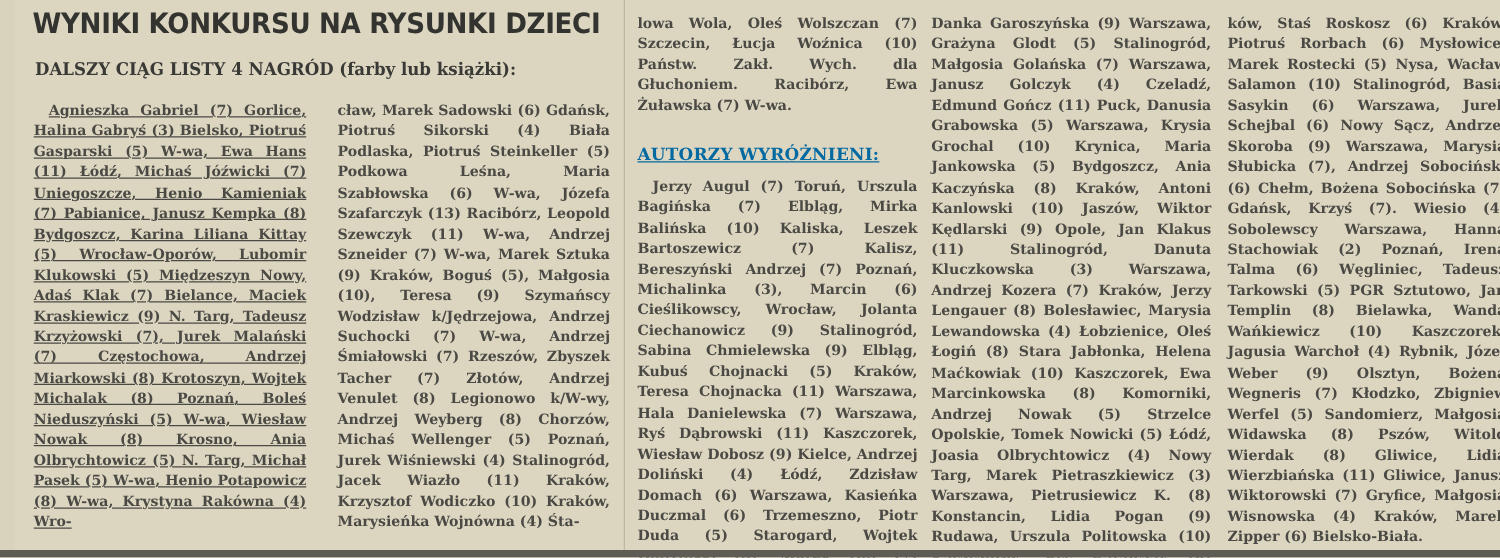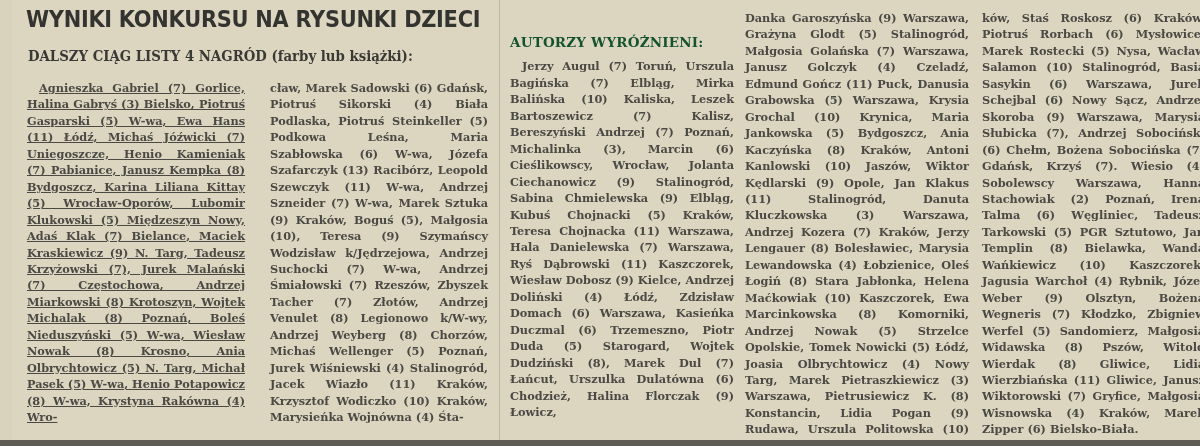--- a/index.html
+++ b/index.html
@@ -32,21 +32,21 @@
     text-align: justify; font-weight: bold; color: #4a4944;
   }
   .col p { margin: 0; }
   .col1 { left: 15px; width: 218px; text-indent: 12px; text-decoration: underline; }
   .col2 { left: 258px; width: 218px; }
   .col3 { left: 498px; top: 10px; width: 224px; }
   .col4 { left: 733px; top: 10px; width: 224px; }
   .col5 { left: 970px; top: 10px; width: 223px; }
   .section-head {
     font-weight: bold; font-size: 13.5px; letter-spacing: 0.2px;
-    color: #14532d; margin: 24px 0 8px 0; white-space: nowrap;
+    color: #0369a1; margin: 24px 0 8px 0; white-space: nowrap; text-decoration: underline;
   }
   .col3 .after { text-indent: 12px; }
   .divider { position: absolute; top: 0; width: 1px; height: 440px; background: #bdb6a0; }
 </style>
 </head>
 <body>
 
 <div class="page">
 
   <div class="main-title">WYNIKI KONKURSU NA RYSUNKI DZIECI</div>
@@ -56,20 +56,21 @@
     <p>Agnieszka Gabriel (7) Gorlice, Halina Gabryś (3) Bielsko, Piotruś Gasparski (5) W-wa, Ewa Hans (11) Łódź, Michaś Jóźwicki (7) Uniegoszcze, Henio Kamieniak (7) Pabianice, Janusz Kempka (8) Bydgoszcz, Karina Liliana Kittay (5) Wrocław-Oporów, Lubomir Klukowski (5) Międzeszyn Nowy, Adaś Klak (7) Bielance, Maciek Kraskiewicz (9) N. Targ, Tadeusz Krzyżowski (7), Jurek Malański (7) Częstochowa, Andrzej Miarkowski (8) Krotoszyn, Wojtek Michalak (8) Poznań, Boleś Nieduszyński (5) W-wa, Wiesław Nowak (8) Krosno, Ania Olbrychtowicz (5) N. Targ, Michał Pasek (5) W-wa, Henio Potapowicz (8) W-wa, Krystyna Rakówna (4) Wro-</p>
   </div>
 
   <div class="col col2">
     <p>cław, Marek Sadowski (6) Gdańsk, Piotruś Sikorski (4) Biała Podlaska, Piotruś Steinkeller (5) Podkowa Leśna, Maria Szabłowska (6) W-wa, Józefa Szafarczyk (13) Racibórz, Leopold Szewczyk (11) W-wa, Andrzej Szneider (7) W-wa, Marek Sztuka (9) Kraków, Boguś (5), Małgosia (10), Teresa (9) Szymańscy Wodzisław k/Jędrzejowa, Andrzej Suchocki (7) W-wa, Andrzej Śmiałowski (7) Rzeszów, Zbyszek Tacher (7) Złotów, Andrzej Venulet (8) Legionowo k/W-wy, Andrzej Weyberg (8) Chorzów, Michaś Wellenger (5) Poznań, Jurek Wiśniewski (4) Stalinogród, Jacek Wiazło (11) Kraków, Krzysztof Wodiczko (10) Kraków, Marysieńka Wojnówna (4) Śta-</p>
   </div>
 
   <div class="divider" style="left:487px"></div>
 
   <div class="col col3">
+    <p>lowa Wola, Oleś Wolszczan (7) Szczecin, Łucja Woźnica (10) Państw. Zakł. Wych. dla Głuchoniem. Racibórz, Ewa Żuławska (7) W-wa.</p>
     <div class="section-head">AUTORZY WYRÓŻNIENI:</div>
     <p class="after">Jerzy Augul (7) Toruń, Urszula Bagińska (7) Elbląg, Mirka Balińska (10) Kaliska, Leszek Bartoszewicz (7) Kalisz, Bereszyński Andrzej (7) Poznań, Michalinka (3), Marcin (6) Cieślikowscy, Wrocław, Jolanta Ciechanowicz (9) Stalinogród, Sabina Chmielewska (9) Elbląg, Kubuś Chojnacki (5) Kraków, Teresa Chojnacka (11) Warszawa, Hala Danielewska (7) Warszawa, Ryś Dąbrowski (11) Kaszczorek, Wiesław Dobosz (9) Kielce, Andrzej Doliński (4) Łódź, Zdzisław Domach (6) Warszawa, Kasieńka Duczmal (6) Trzemeszno, Piotr Duda (5) Starogard, Wojtek Dudziński (8), Marek Dul (7) Łańcut, Urszulka Dulatówna (6) Chodzież, Halina Florczak (9) Łowicz,</p>
   </div>
 
   <div class="col col4">
     <p>Danka Garoszyńska (9) Warszawa, Grażyna Glodt (5) Stalinogród, Małgosia Golańska (7) Warszawa, Janusz Golczyk (4) Czeladź, Edmund Gończ (11) Puck, Danusia Grabowska (5) Warszawa, Krysia Grochal (10) Krynica, Maria Jankowska (5) Bydgoszcz, Ania Kaczyńska (8) Kraków, Antoni Kanlowski (10) Jaszów, Wiktor Kędlarski (9) Opole, Jan Klakus (11) Stalinogród, Danuta Kluczkowska (3) Warszawa, Andrzej Kozera (7) Kraków, Jerzy Lengauer (8) Bolesławiec, Marysia Lewandowska (4) Łobzienice, Oleś Łogiń (8) Stara Jabłonka, Helena Maćkowiak (10) Kaszczorek, Ewa Marcinkowska (8) Komorniki, Andrzej Nowak (5) Strzelce Opolskie, Tomek Nowicki (5) Łódź, Joasia Olbrychtowicz (4) Nowy Targ, Marek Pietraszkiewicz (3) Warszawa, Pietrusiewicz K. (8) Konstancin, Lidia Pogan (9) Rudawa, Urszula Politowska (10) Kaszczorek, Ryś Ratajczak (6) Cieszonek, Magda Reinfuss (8) Kraków, Janusz Renke (9) Kra-</p>
   </div>
 
   <div class="col col5">
     <p>ków, Staś Roskosz (6) Kraków, Piotruś Rorbach (6) Mysłowice, Marek Rostecki (5) Nysa, Wacław Salamon (10) Stalinogród, Basia Sasykin (6) Warszawa, Jurek Schejbal (6) Nowy Sącz, Andrzej Skoroba (9) Warszawa, Marysia Słubicka (7), Andrzej Sobociński (6) Chełm, Bożena Sobocińska (7) Gdańsk, Krzyś (7). Wiesio (4) Sobolewscy Warszawa, Hanna Stachowiak (2) Poznań, Irena Talma (6) Węgliniec, Tadeusz Tarkowski (5) PGR Sztutowo, Jan Templin (8) Bielawka, Wanda Wańkiewicz (10) Kaszczorek, Jagusia Warchoł (4) Rybnik, Józef Weber (9) Olsztyn, Bożena Wegneris (7) Kłodzko, Zbigniew Werfel (5) Sandomierz, Małgosia Widawska (8) Pszów, Witold Wierdak (8) Gliwice, Lidia Wierzbiańska (11) Gliwice, Janusz Wiktorowski (7) Gryfice, Małgosia Wisnowska (4) Kraków, Marek Zipper (6) Bielsko-Biała.</p>

